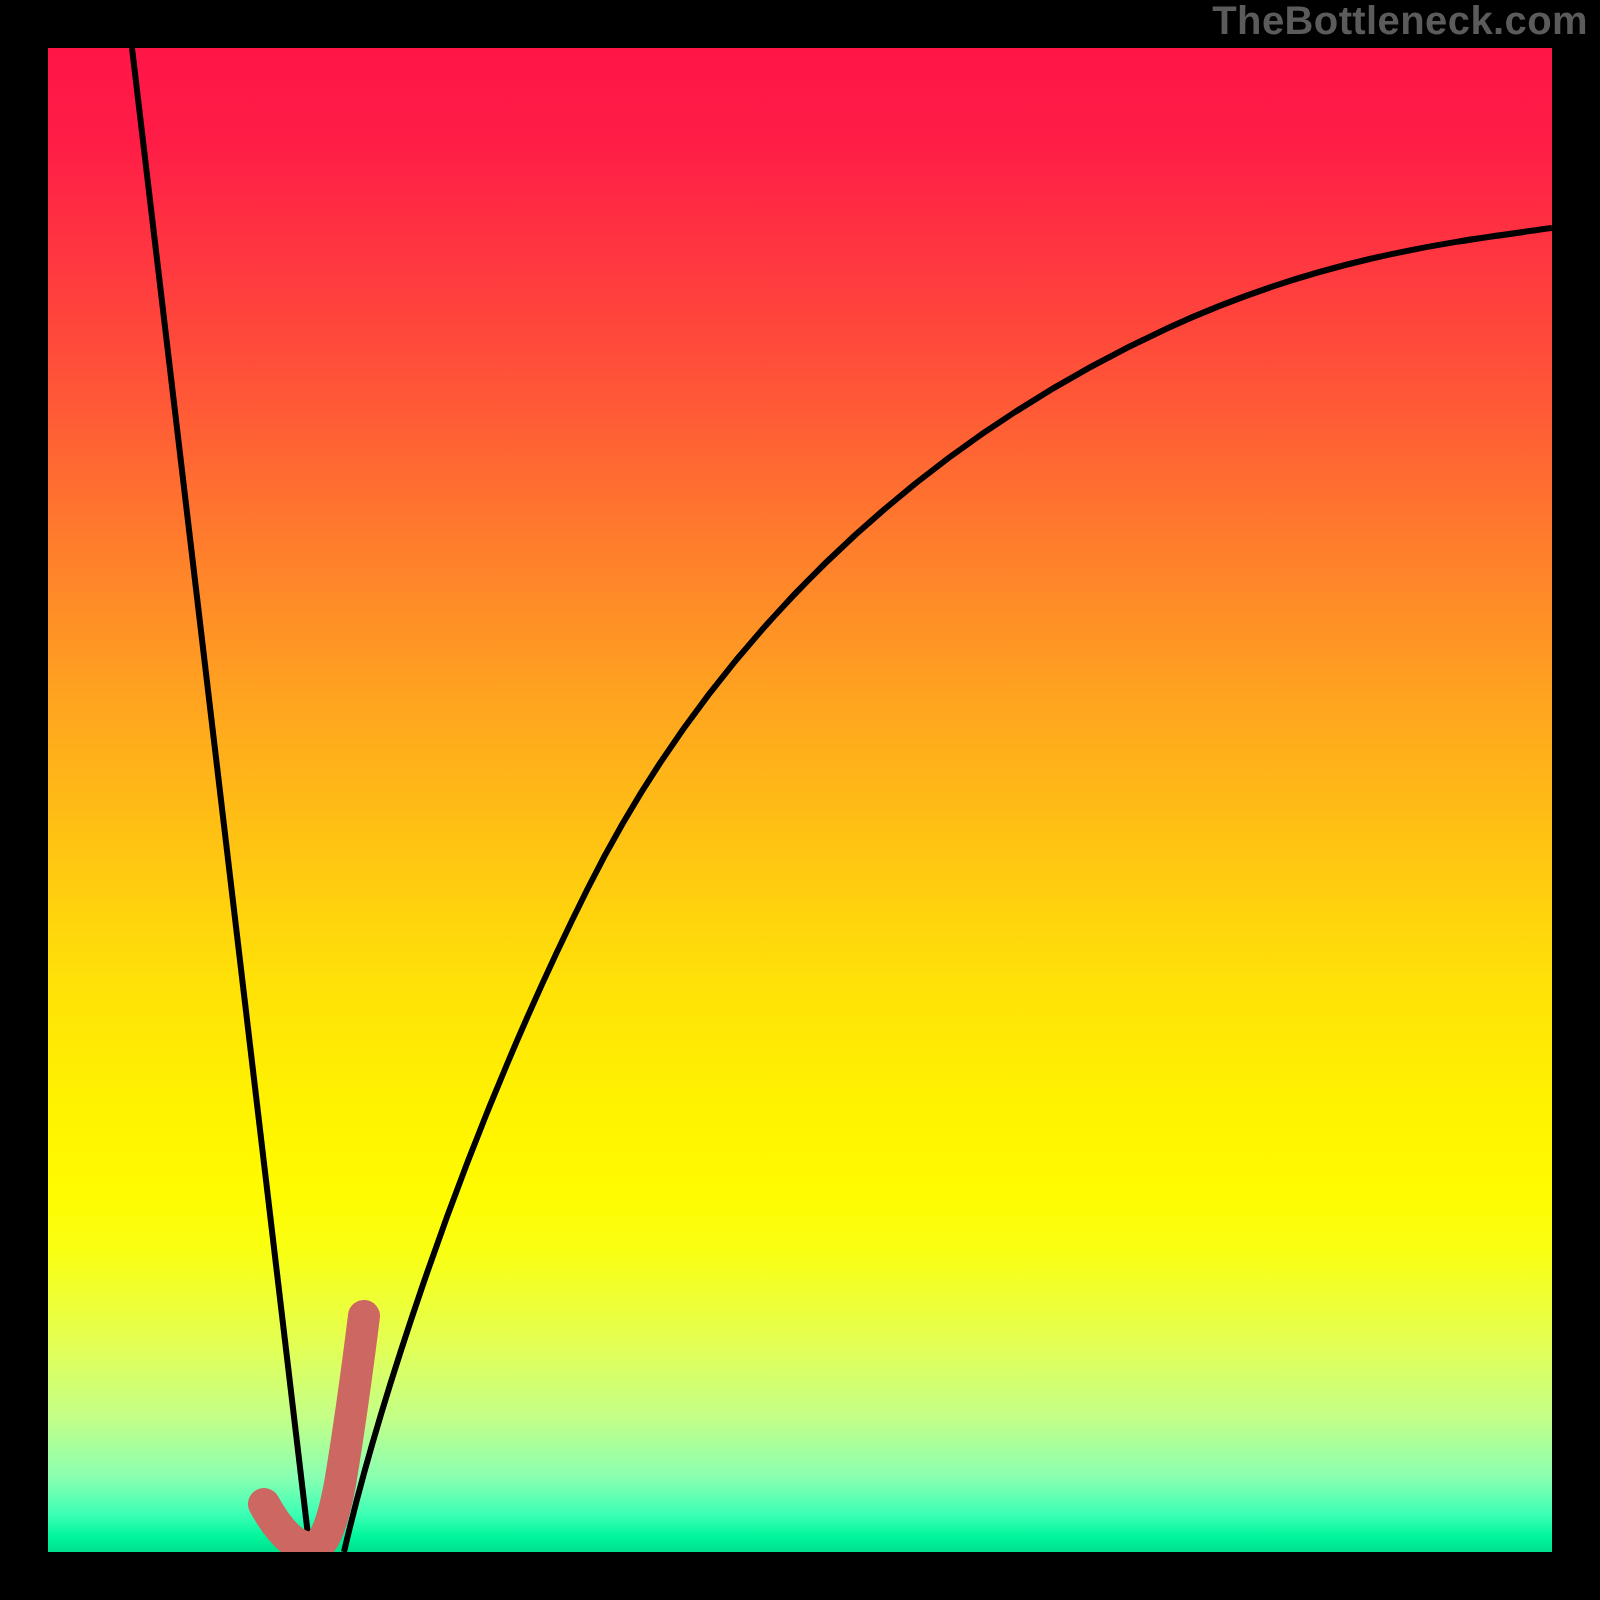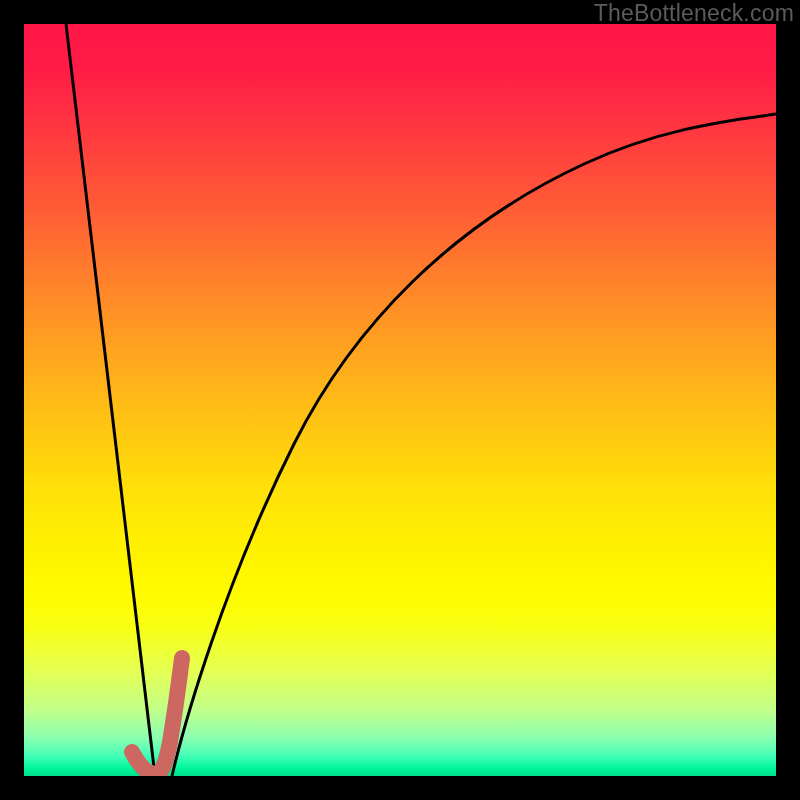--- a/index.html
+++ b/index.html
@@ -59,22 +59,22 @@
     left: 0;
     top: 0;
     width: 100%;
     height: 100%;
   }
   .watermark {
     position: absolute;
     top: 0px;
     right: 6px;
     color: #5b5b5b;
-    font-size: 23px;
-    font-weight: 400;
+    font-size: 20px;
+    font-weight: 700;
     letter-spacing: 0.2px;
     user-select: none;
   }
 </style>
 </head>
 <body>
 
 <div class="frame">
 
   <div class="plot-area">

